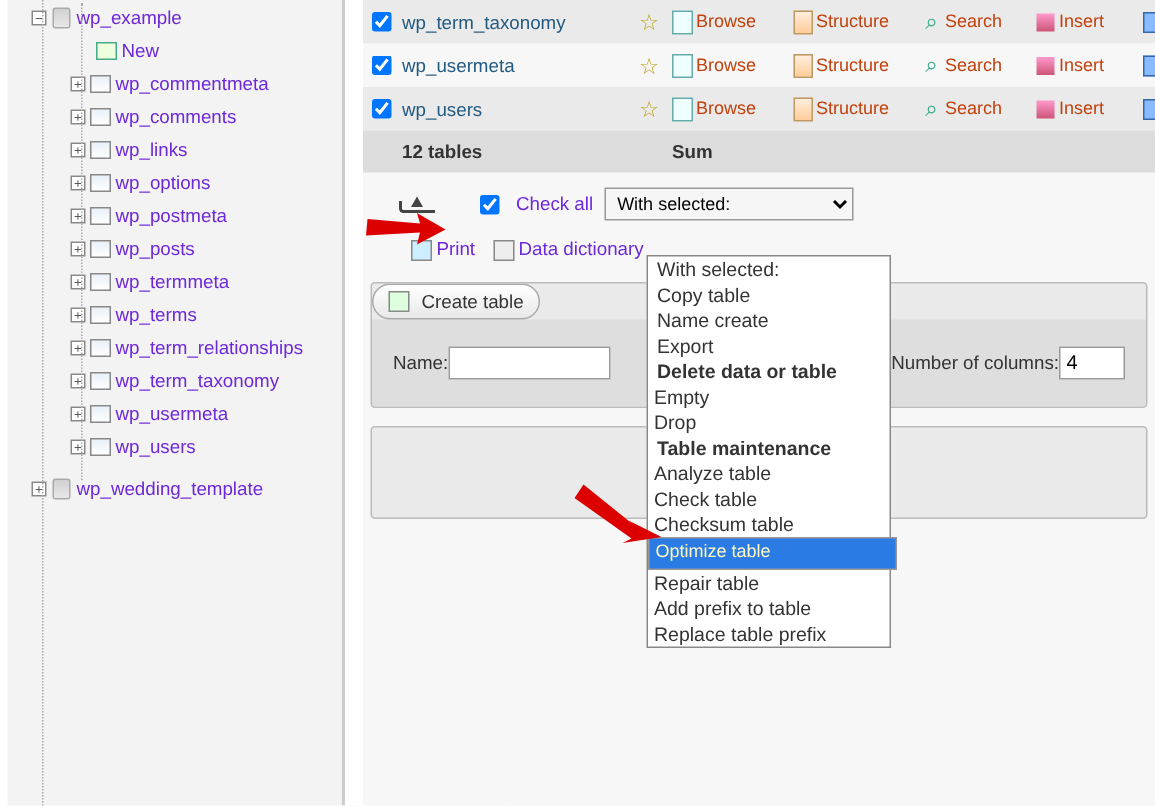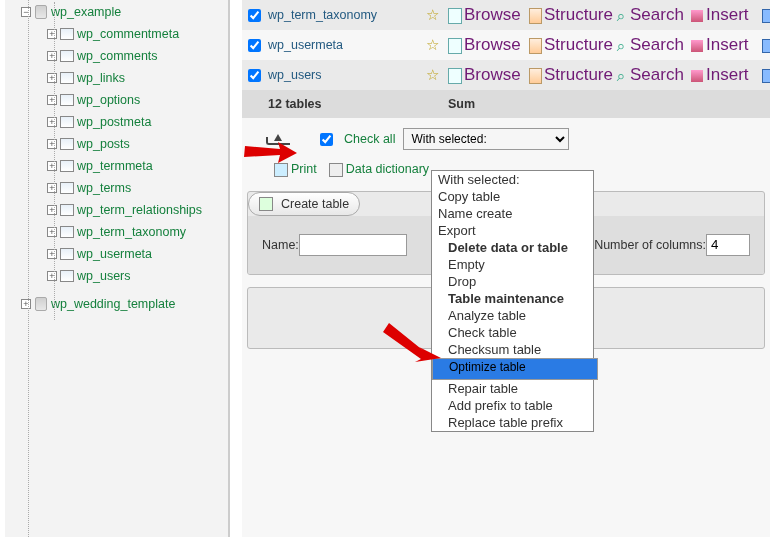--- a/index.html
+++ b/index.html
@@ -5,38 +5,38 @@
   *{box-sizing:border-box}
   body{margin:0;font-family:sans-serif;font-size:12.5px;color:#333;background:#fff;width:770px;height:537px;overflow:hidden;position:relative}
   .left{position:absolute;left:5px;top:0;width:225px;height:537px;border-right:2px solid #ccc;background:#f3f3f3;padding-top:1px}
   .tree-row{display:flex;align-items:center;height:22px;gap:2px;padding-left:2px}
   .tree-row.db{margin-left:14px}
   .tree-row.tbl{margin-left:40px}
   .tree-row.new{margin-left:40px}
   .tree-row.db2{margin-left:14px}
   .exp{width:10px;height:10px;border:1px solid #888;background:#fff;display:flex;align-items:center;justify-content:center;font-size:9px;line-height:1;color:#555;cursor:pointer;flex-shrink:0}
   .noline{width:14px;display:inline-block}
-  .link{color:#15803d;cursor:pointer}
+  .link{color:#6d28d9;cursor:pointer}
   .ico{width:16px;height:16px;display:inline-flex;align-items:center;justify-content:center;flex-shrink:0}
   .ico.db::before{content:"";width:10px;height:12px;background:linear-gradient(#d0d0d0,#e8e8e8);border-radius:2px;border:1px solid #aaa}
   .ico.tbl::before{content:"";width:12px;height:10px;border:1px solid #888;background:linear-gradient(#e8f0f8,#fff)}
   .ico.new::before{content:"";width:12px;height:10px;border:1px solid #4a8;background:#efd}
   .tline{position:absolute;left:23px;top:0;bottom:0;width:1px;border-left:1px dotted #aaa}
   .tline2{position:absolute;left:49px;top:2px;height:318px;width:1px;border-left:1px dotted #aaa}
 
   .main{position:absolute;left:242px;top:0;right:0;bottom:0;background:#f7f7f7;overflow:hidden}
   table.tbls{border-collapse:collapse;width:100%;table-layout:fixed}
   table.tbls td{padding:5px 2px;vertical-align:middle}
   tr.rowA{background:#f7f7f7}
   tr.rowB{background:#eaeaea}
   tr.sum{background:#dcdcdc;font-weight:700}
   tr.sum td{padding:7px 2px}
   .chk{width:22px;text-align:center}
   .ic{width:14px;height:14px;display:inline-flex;align-items:center;justify-content:center;margin-right:2px;vertical-align:middle}
-  .ac{color:#701a75;font-size:17px;white-space:nowrap}
+  .ac{color:#c2410c;font-size:12px;white-space:nowrap}
   .name{color:#235a81;cursor:pointer;font-size:12.5px}
   .star{color:#bfa21f;font-size:15px}
 
   .chkall{padding:10px 5px 10px 22px;display:flex;align-items:center;gap:8px}
   .chkall input{margin-left:18px}
   .sel{width:166px;height:22px;border:1px solid #999;background:#f6f6f6;font-size:12px;padding:0 3px}
   .arrow-up{position:relative;width:30px;height:16px}
   .arrow-up::before{content:"";position:absolute;left:10px;top:3px;width:0;height:0;border-left:4px solid transparent;border-right:4px solid transparent;border-bottom:7px solid #444}
   .arrow-up::after{content:"";position:absolute;left:2px;bottom:2px;width:22px;height:6px;border-bottom:2px solid #444;border-left:2px solid #444;border-radius:0 0 0 3px}
   .tools{padding:2px 19px 9px 32px;display:flex;gap:12px;align-items:center}
@@ -47,23 +47,23 @@
   .box-top{padding:10px 12px;border-bottom:1px solid #bbb;background:#f2f2f2}
   .btn{display:inline-flex;align-items:flex-end;gap:6px;padding:4px 10px;border:1px solid #aaa;border-radius:12px;background:linear-gradient(#fff,#e8e8e8);cursor:pointer}
   .box-body{padding:18px 14px;background:#dedede}
   .box-body input[type=text]{border:1px solid #999;height:22px;padding:0 4px;background:#fff}
   .wide{width:108px}
   .narrow{width:44px}
   .box-row{display:flex;align-items:center;gap:0;flex-wrap:wrap}
 
   .dropdown{position:absolute;left:431px;top:170px;width:163px;background:#fff;border:1px solid #888;font-size:13px;z-index:5}
   .dropdown .opt{padding:1px 6px;cursor:pointer;white-space:nowrap}
-  .dropdown .opt.sel{background:#2a7be4;color:#000000}
-  .dropdown .hdr{font-weight:700;padding:1px 16px}
-  .dropdown .ind{padding-left:16px}
+  .dropdown .opt.sel{background:#2a7be4;color:#fef9c3}
+  .dropdown .hdr{font-weight:700;padding:1px 6px}
+  .dropdown .ind{padding-left:4px}
 
   .red-arrow{position:absolute;z-index:6;pointer-events:none}
   .red-arrow svg{display:block}
 
   .icopage::before{content:"";display:inline-block;width:12px;height:14px;border:1px solid #6aa;background:#eff}
   .icogear::before{content:"";display:inline-block;width:11px;height:14px;border:1px solid #b96;background:linear-gradient(#fed,#fc9)}
   .icosearch::before{content:"⌕";color:#3a8;font-size:15px;line-height:1}
   .icoadd::before{content:"";display:inline-block;width:12px;height:12px;background:linear-gradient(#f9c,#c57)}
   .icodb::before{content:"";display:inline-block;width:12px;height:12px;border:1px solid #36a;background:#8bf}
   .icoprint::before{content:"";display:inline-block;width:13px;height:12px;border:1px solid #888;background:#cef}
@@ -76,20 +76,25 @@
 <div class="left">
   <div class="tline"></div>
   <div class="tline2"></div>
 
   <div class="tree-row db">
     <span class="exp">−</span>
     <span class="ico db"></span>
     <span class="link">wp_example</span>
   </div>
 
+  <div class="tree-row new">
+    <span class="noline"></span>
+    <span class="ico new"></span>
+    <span class="link">New</span>
+  </div>
 
   <div id="tree-tables">
       <div class="tree-row tbl">
         <span class="exp">+</span>
         <span class="ico tbl"></span>
         <span class="link">wp_commentmeta</span>
       </div>
       <div class="tree-row tbl">
         <span class="exp">+</span>
         <span class="ico tbl"></span>

